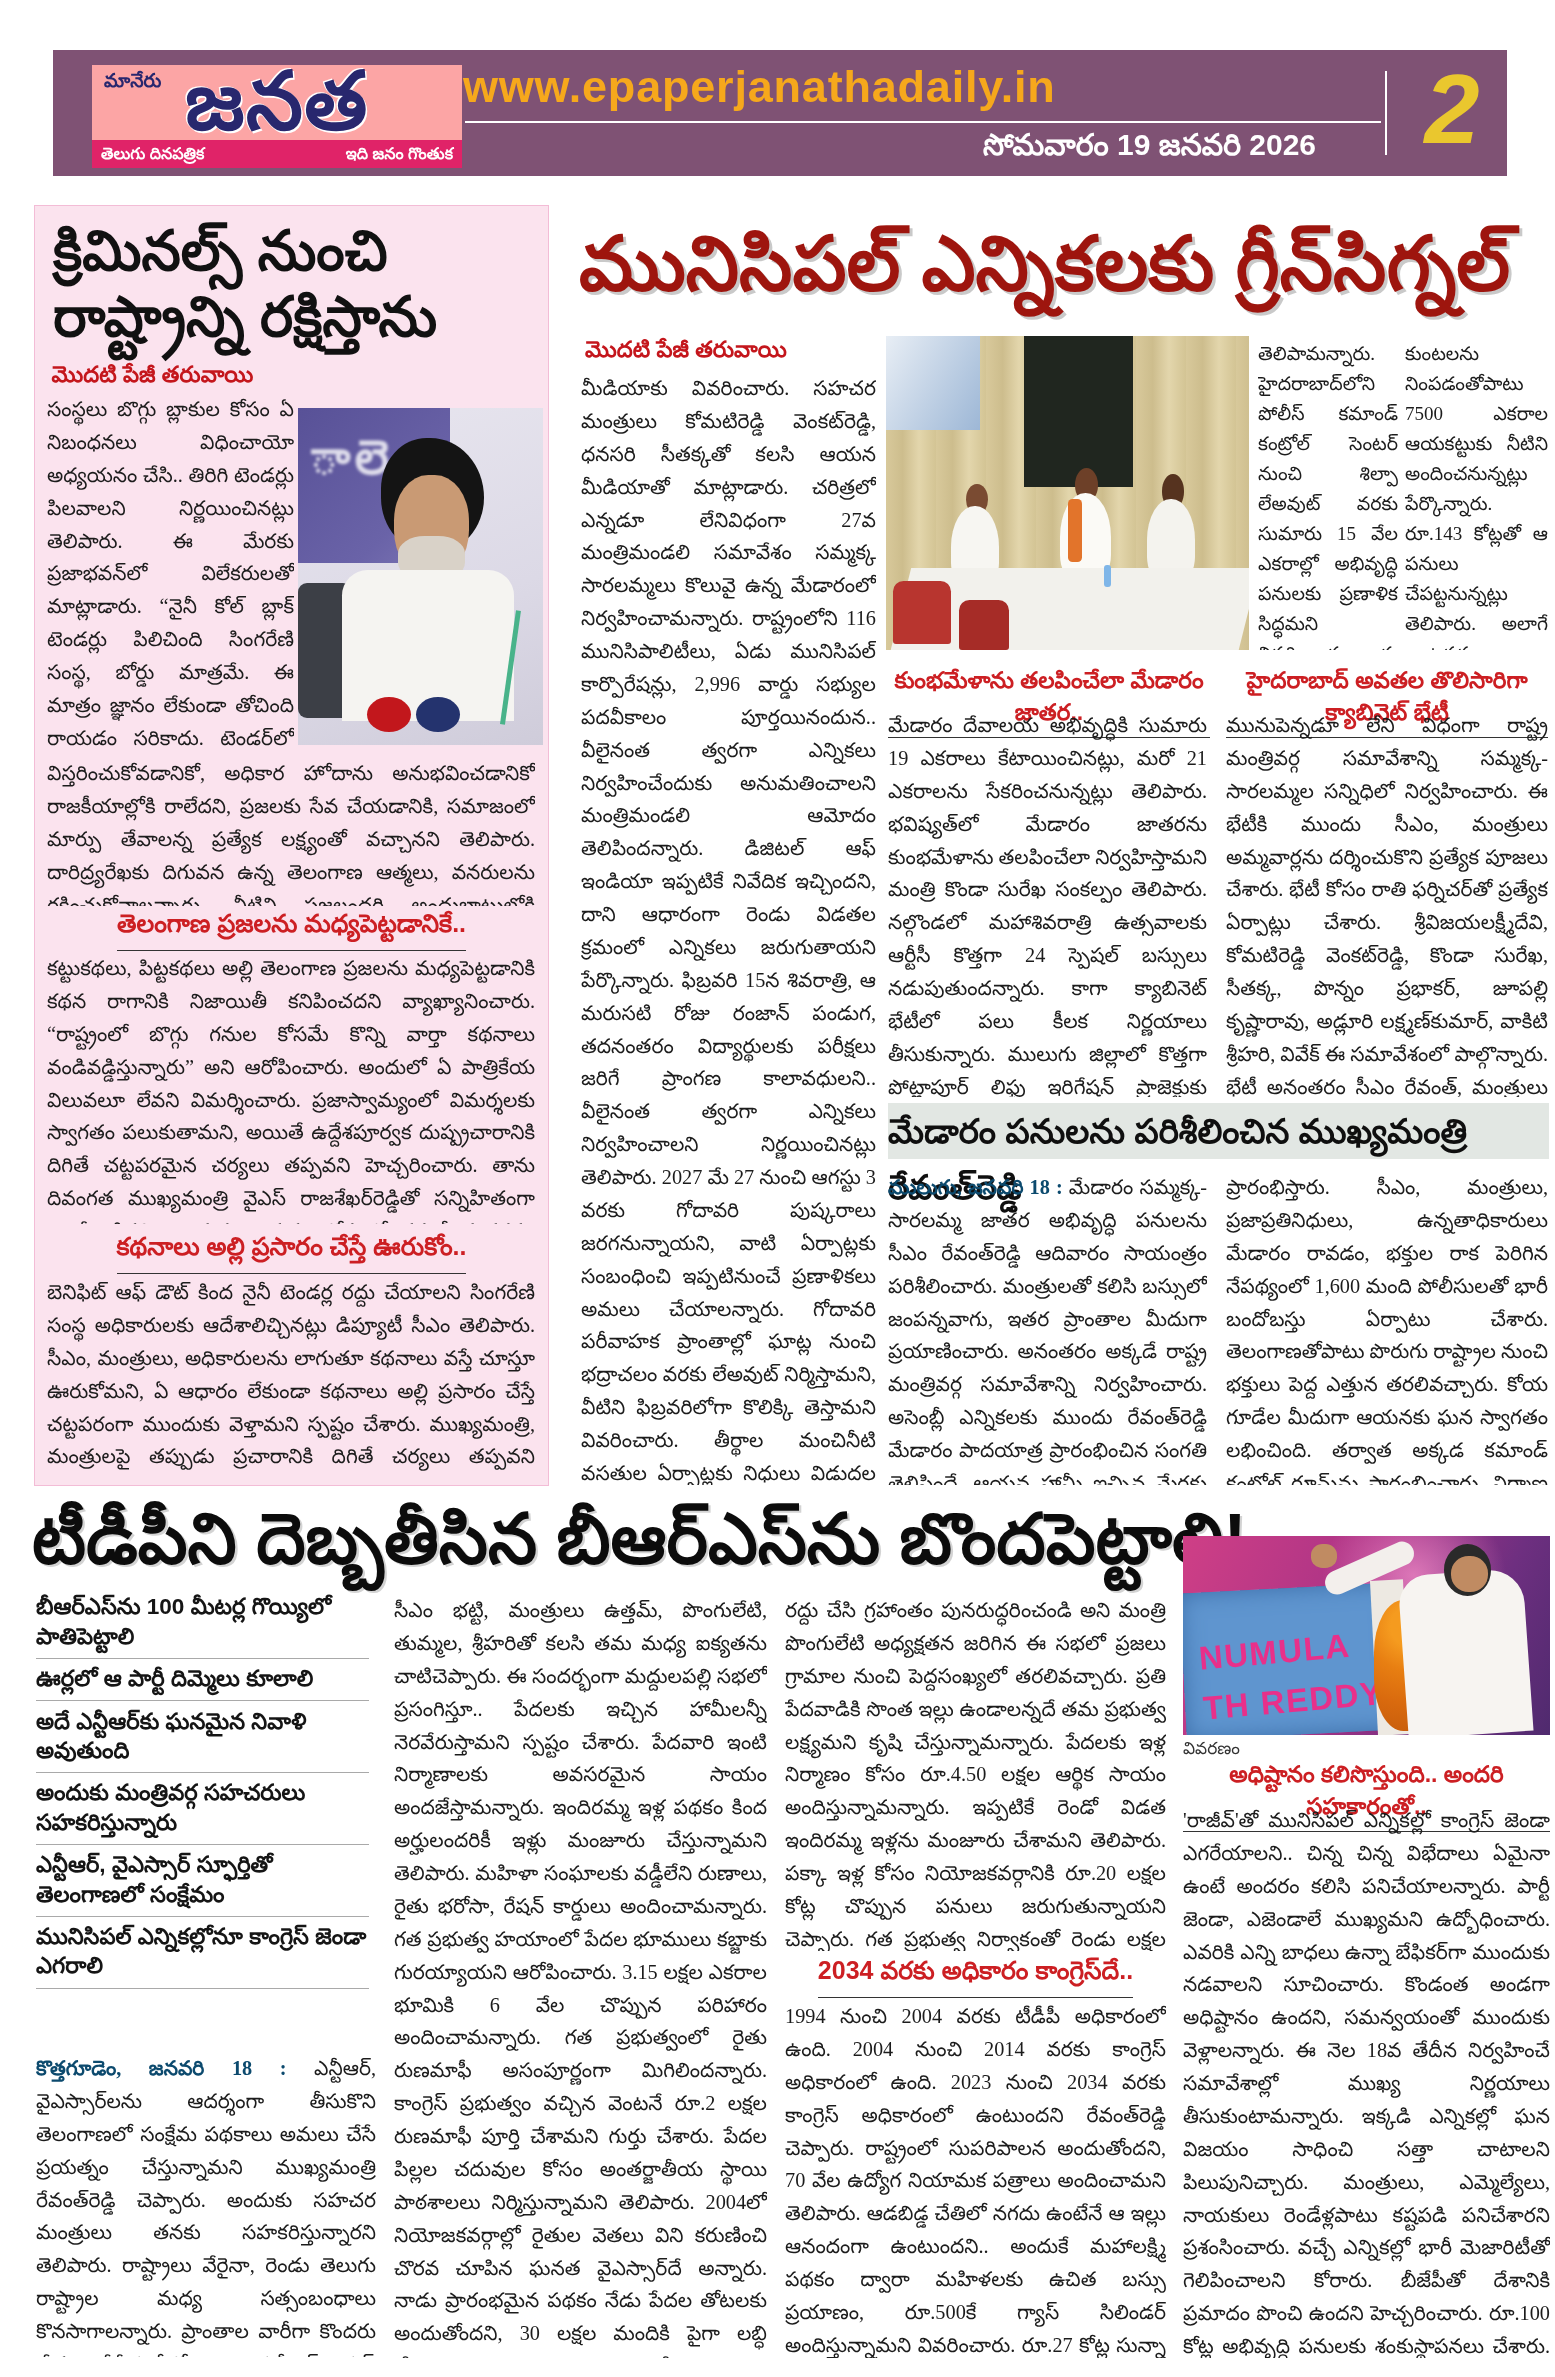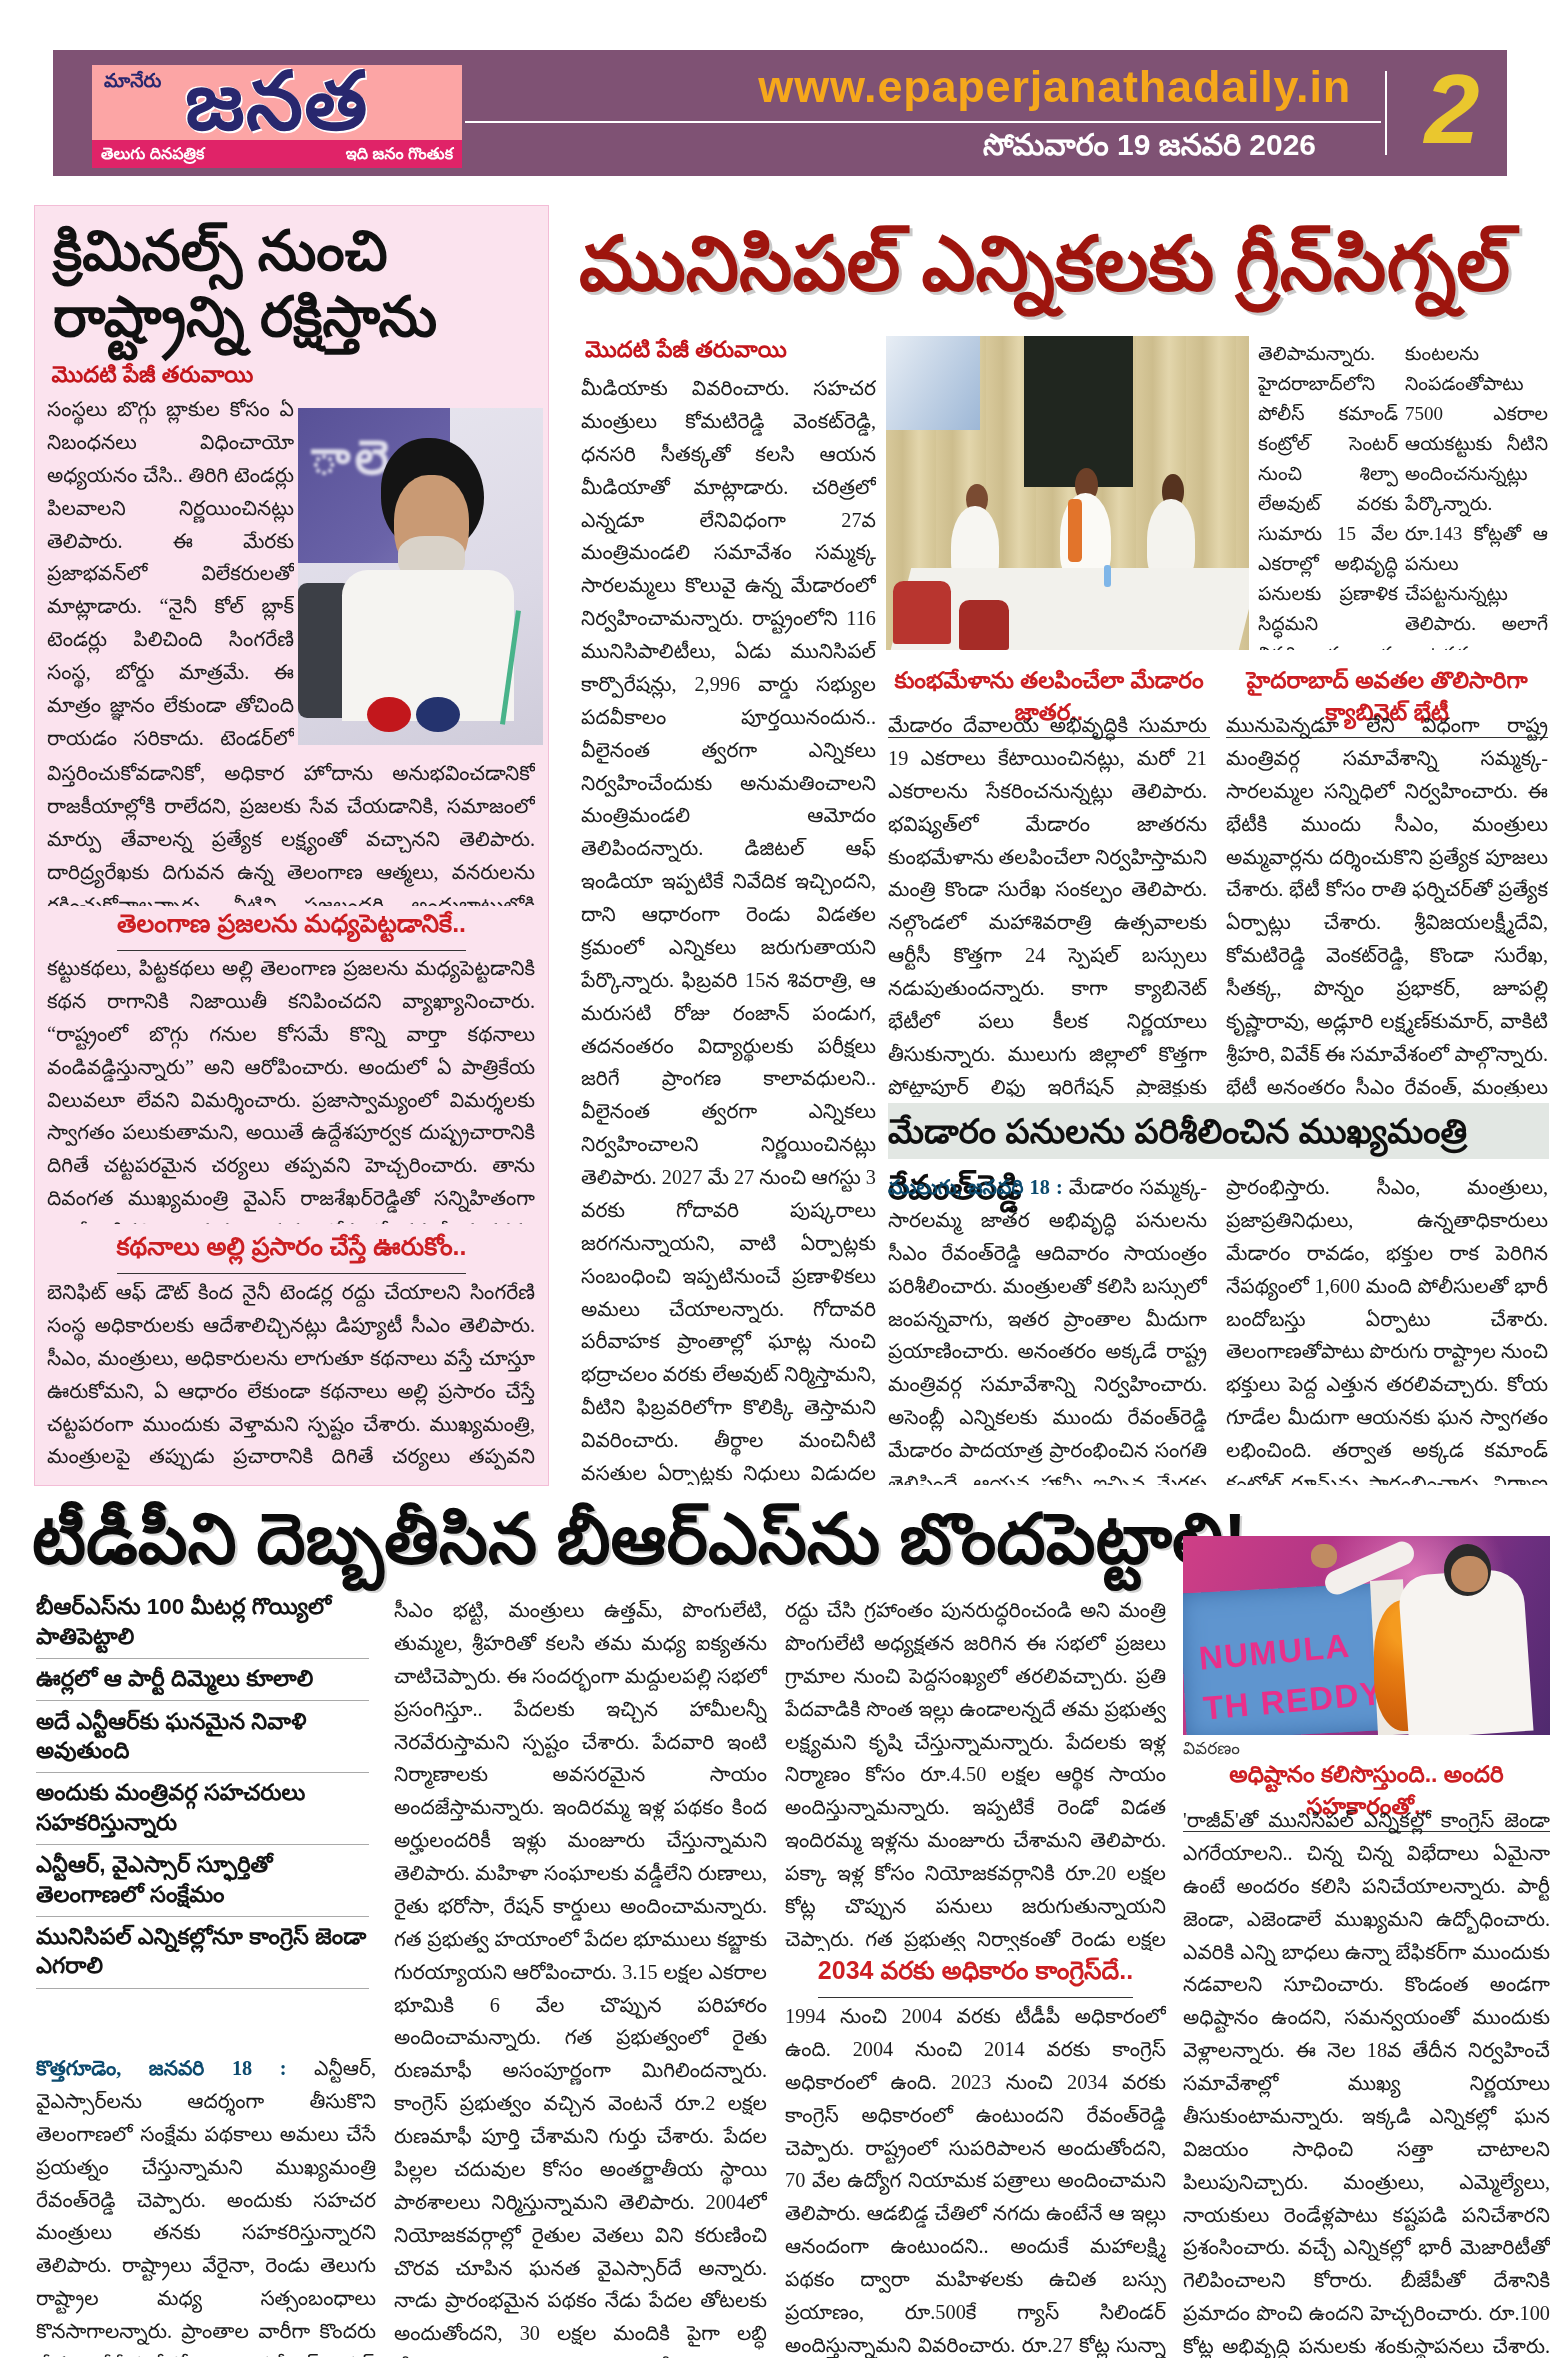--- a/index.html
+++ b/index.html
@@ -9,21 +9,21 @@
 
   
   .header-bar{position:absolute;left:53px;top:50px;width:1454px;height:126px;background:#7f5274;}
   .logo-box{position:absolute;left:39px;top:15px;width:370px;height:103px;background:#fca5a5;overflow:hidden;}
   .logo-top{position:absolute;left:12px;top:4.5px;font-size:19px;font-weight:bold;color:#28276e;}
   .logo-main{position:absolute;left:0;top:-10.5px;width:100%;text-align:center;font-size:81px;font-weight:800;
              color:#28276e;letter-spacing:1.5px;z-index:2;text-shadow:1.5px 1.5px 0 #ffffff,-1.5px -1.5px 0 #ffffff;}
   .logo-strip{position:absolute;left:0;bottom:0;width:100%;height:28px;background:#e02368;z-index:1;}
   .logo-strip span{position:absolute;top:5.3px;font-size:16px;font-weight:bold;color:#ffffff;}
   .logo-tag-l{left:9px;} .logo-tag-r{right:9px;}
-  .masthead-url{position:absolute;left:410px;top:10.5px;width:888px;text-align:right;
+  .masthead-url{position:absolute;left:410px;top:10.5px;width:888px;text-align:left;
                 font-size:45px;font-weight:bold;color:#f6a81c;letter-spacing:0.8px;}
   .masthead-line{position:absolute;left:412px;top:71px;width:916px;height:2.3px;background:#ffffff;}
   .masthead-date{position:absolute;left:865px;top:78px;width:463px;text-align:center;
                  font-size:30px;font-weight:bold;color:#ffffff;}
   .masthead-vline{position:absolute;left:1332px;top:21px;width:2.3px;height:84px;background:#ffffff;}
   .page-num{position:absolute;left:1345px;top:1.5px;width:108px;text-align:center;
             font-size:99px;font-weight:800;color:#eac72e;font-style:italic;}
 
   
   .body-text{font-family:"Liberation Serif", serif;font-size:20.3px;line-height:1.62;

